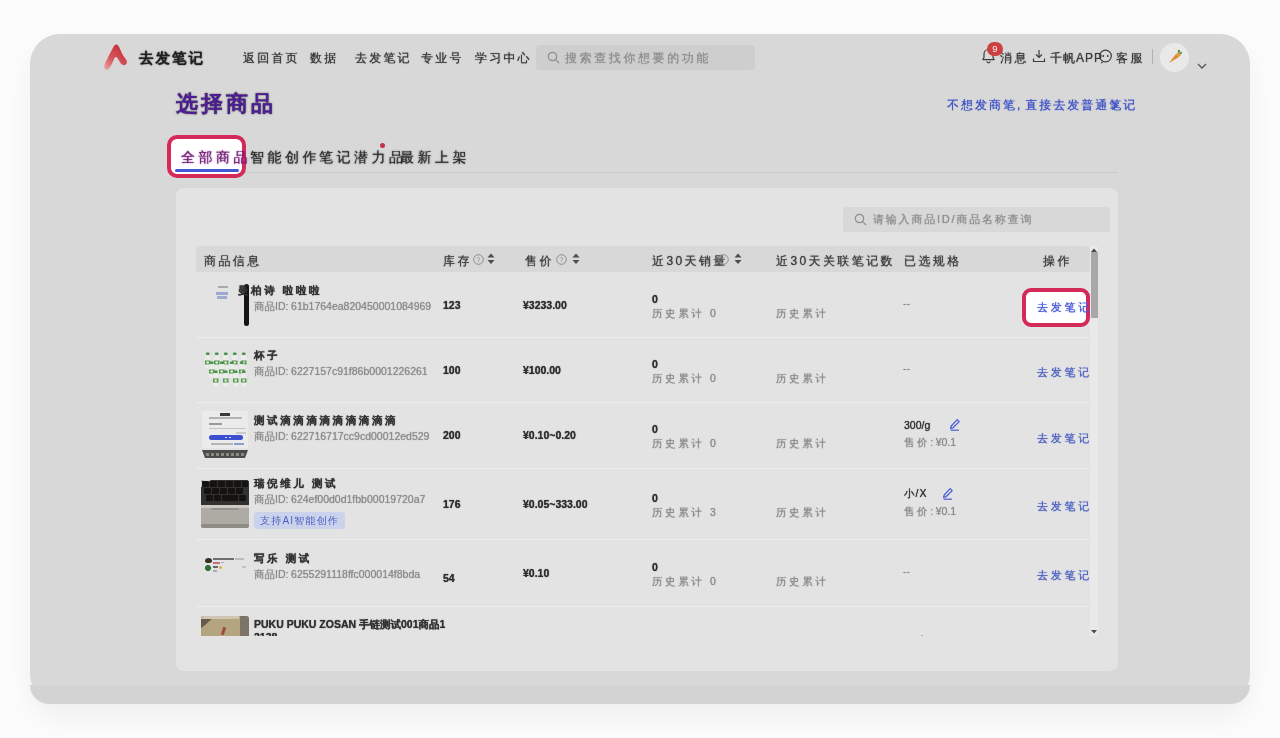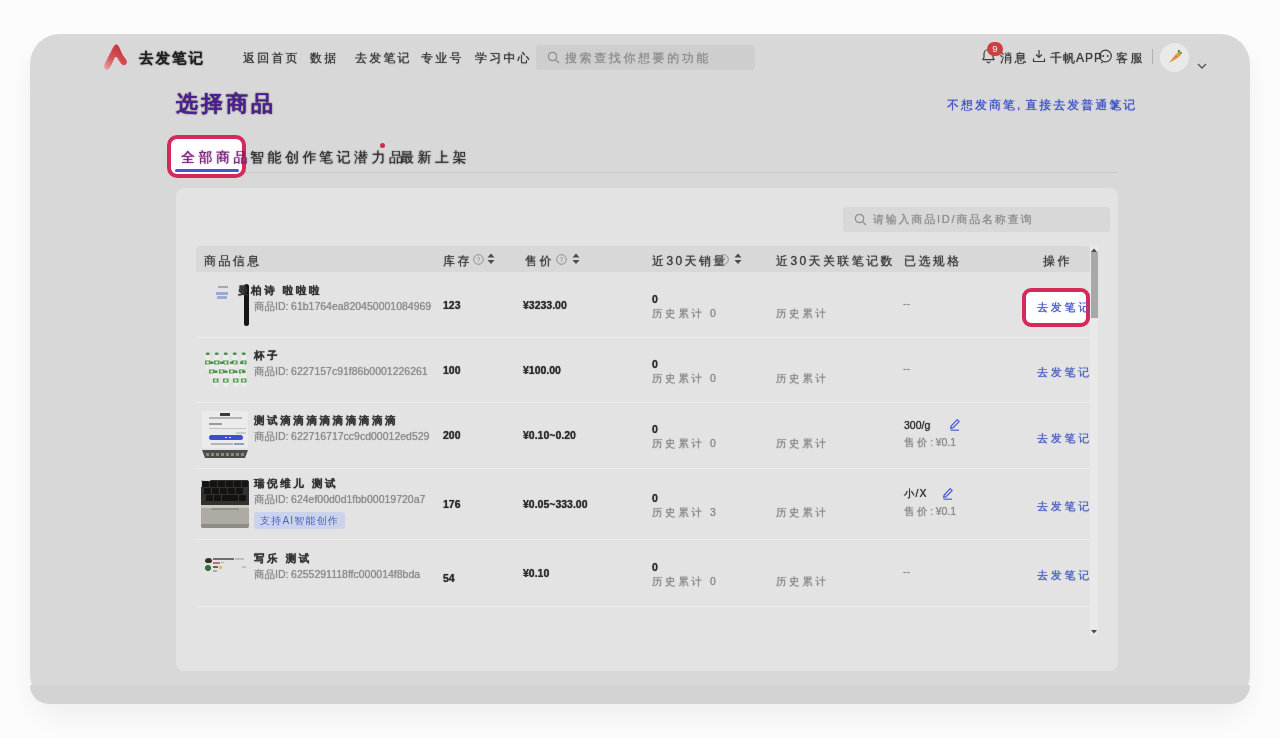--- a/index.html
+++ b/index.html
@@ -300,20 +300,36 @@
       <div class="t v" style="left:247px;top:33px">54</div>
       <div class="t v" style="left:327px;top:27.5px">¥0.10</div>
       <div class="t v" style="left:456px;top:21.5px">0</div>
       <div class="t g k10" style="left:456px;top:35.5px">历史累计 0</div>
       <div class="t g k10" style="left:580px;top:35.5px">历史累计</div>
       <div class="t g" style="left:707px;top:25.5px">--</div>
       <div class="t" style="left:841px;top:30px;font-size:11px;color:#5165c2;letter-spacing:2.75px">去发笔记</div>
     </div>
 
     <div class="sep" style="top:360px"></div>
+    <div class="row" style="top:360px;height:30px">
+      <div class="thumb" style="top:9.5px">
+        <div class="a" style="left:0;top:0;width:48px;height:48px;background:#b4a580"></div>
+        <svg class="a" style="left:0;top:0" width="48" height="20">
+              <path d="M0,0 L14,0 L3,10 L0,12 Z" fill="#675b49"></path>
+            </svg>
+        <div class="a" style="left:39px;top:0;width:9px;height:48px;background:#7c7464"></div>
+        <div class="a" style="left:0px;top:0px;width:38px;height:3px;background:#cfc7b4"></div>
+        <div class="a" style="left:21px;top:11px;width:3px;height:8px;background:#a04a48;transform:rotate(18deg)"></div>
+      </div>
+      <div class="t pt" style="left:58px;top:12px;letter-spacing:0">PUKU PUKU ZOSAN 手链测试001商品1</div>
+      <div class="t pt" style="left:58px;top:24.5px;letter-spacing:0">2138</div>
+      <svg class="a" style="left:723px;top:27px" width="6" height="6">
+            <path d="M0,6 L3,2 L6,6 Z" fill="#4a5ed8"></path>
+          </svg>
+    </div>
 
     <div class="a" style="left:894px;top:0;width:8px;height:390px;background:#e9e9e9"></div>
     <svg class="a" style="left:895px;top:2px" width="6" height="5">
           <path d="M0,4 L3,0.5 L6,4 Z" fill="#4a4a4a"></path>
         </svg>
     <svg class="a" style="left:895px;top:383px" width="6" height="5">
           <path d="M0,1 L3,4.5 L6,1 Z" fill="#4a4a4a"></path>
         </svg>
     <div class="a" style="left:894.5px;top:6px;width:7px;height:66px;background:#a8a8a8"></div>
   </div>

